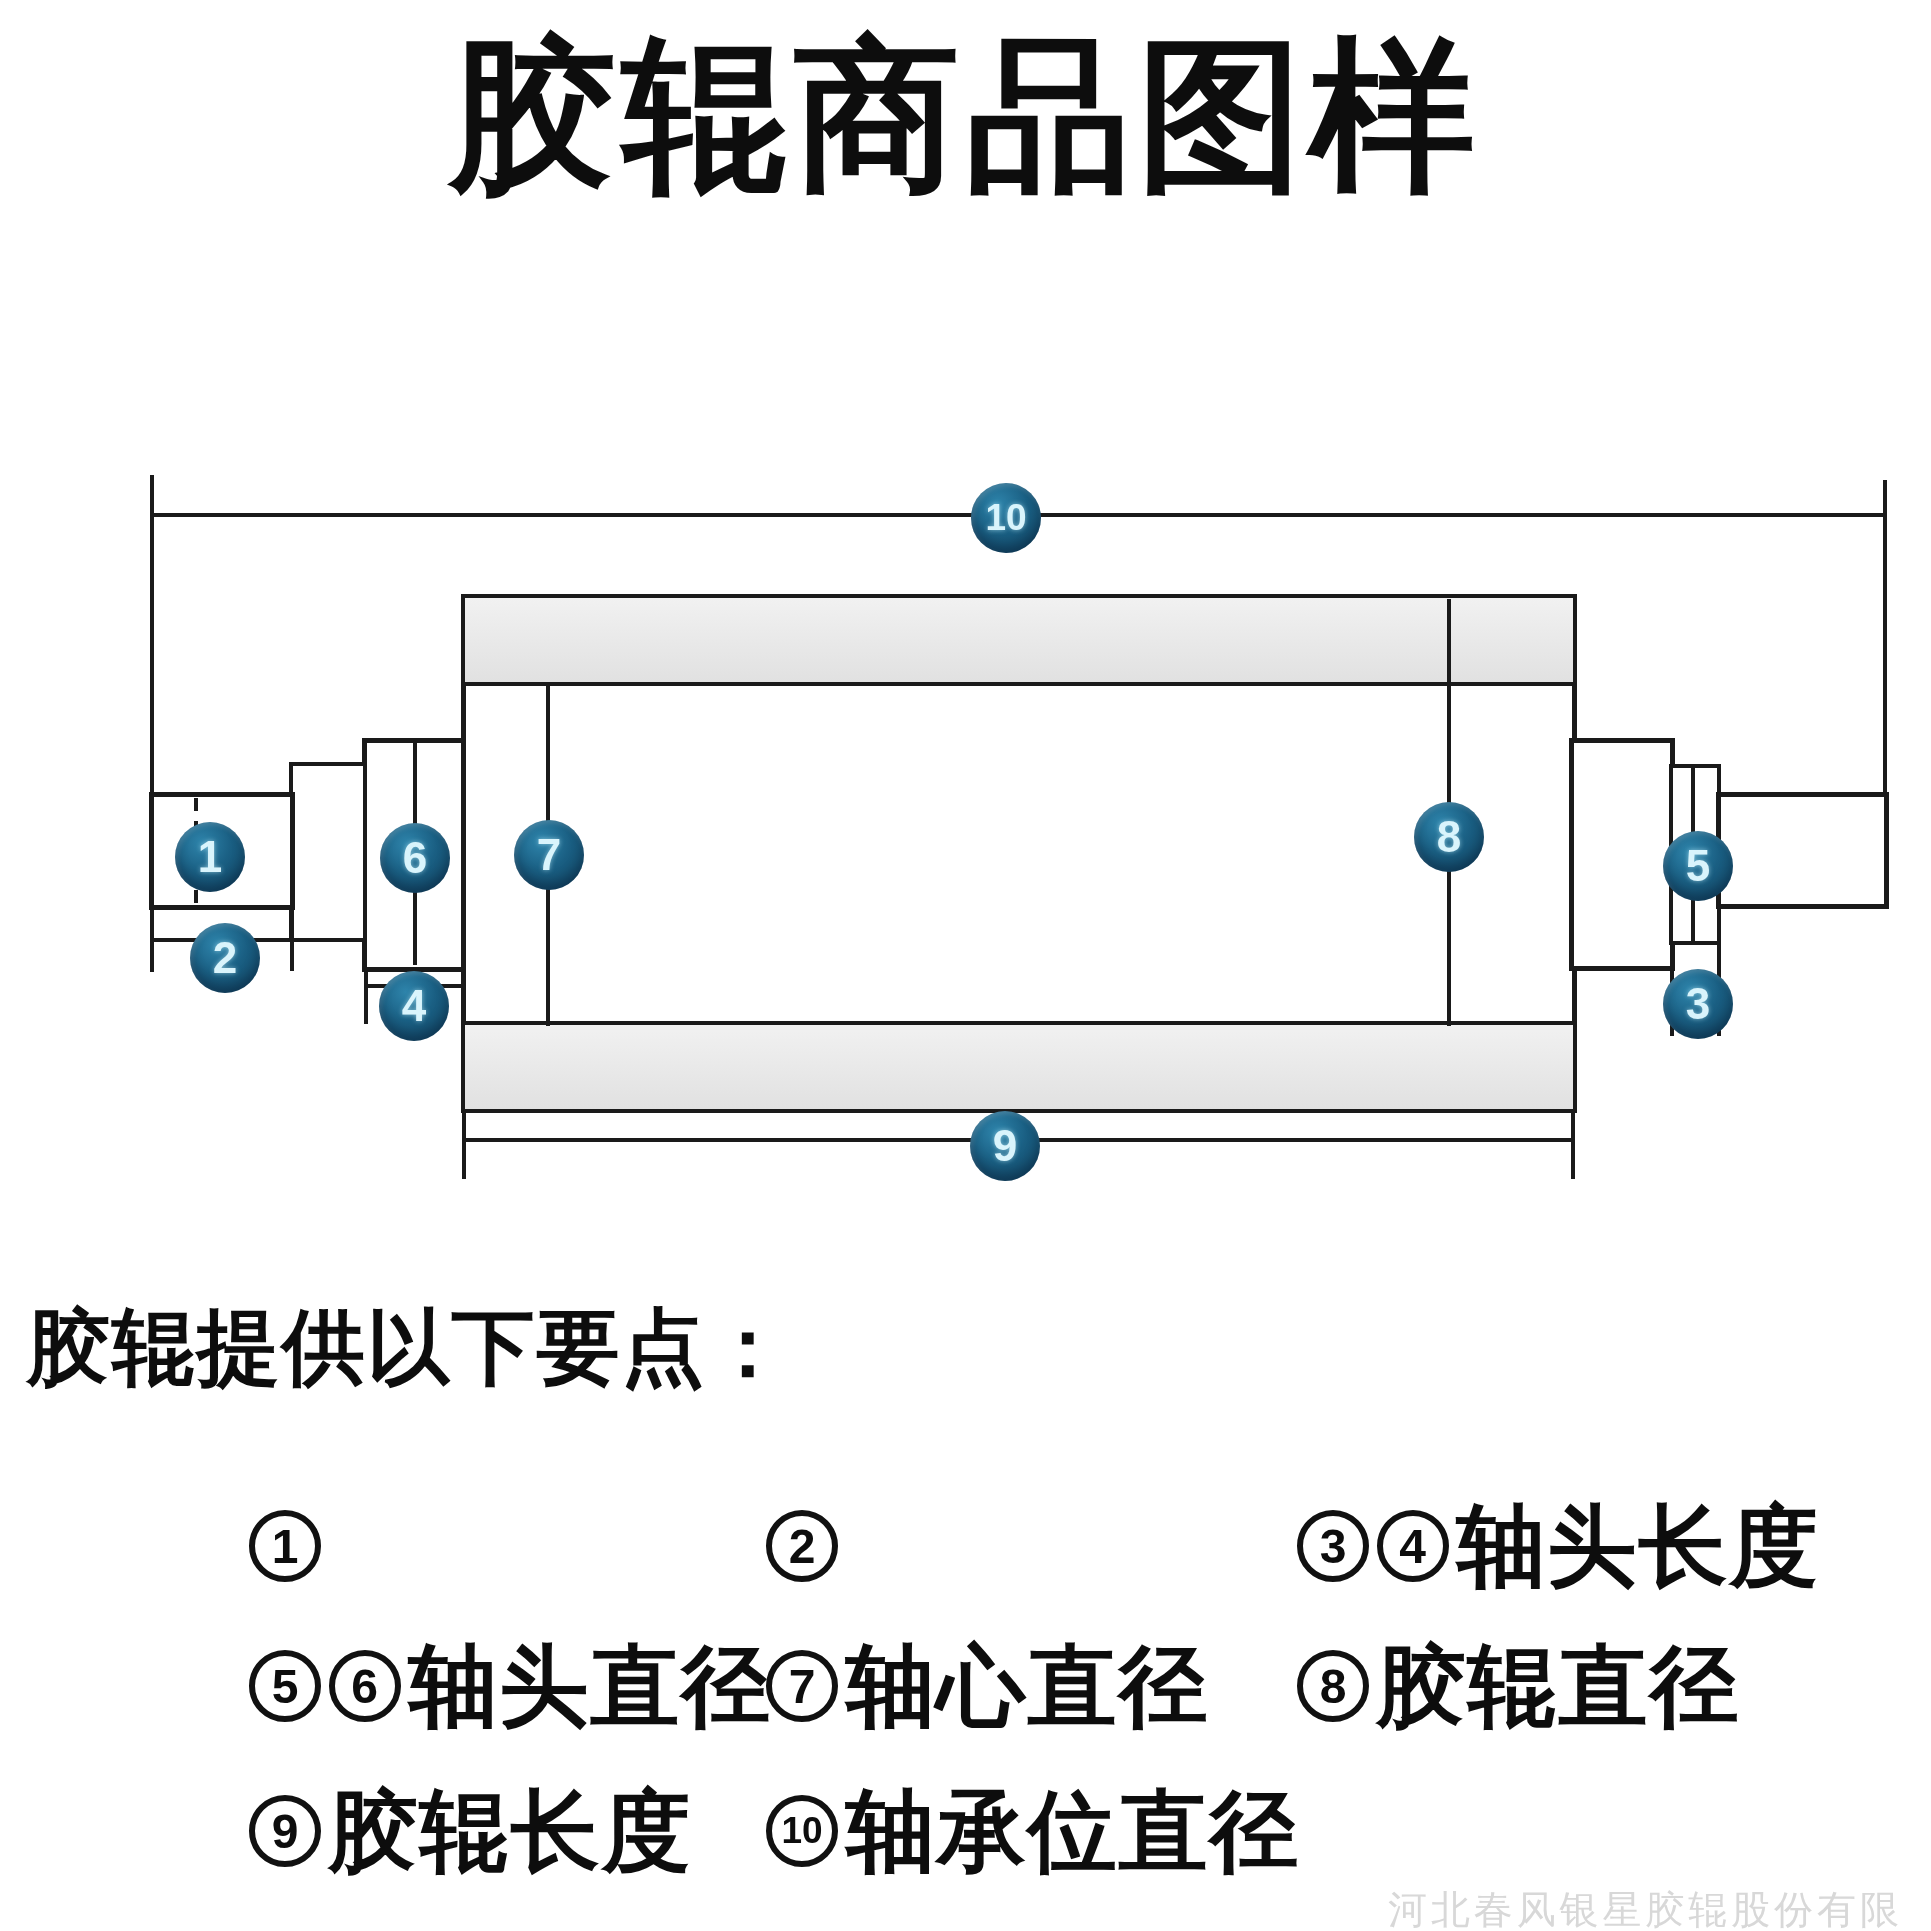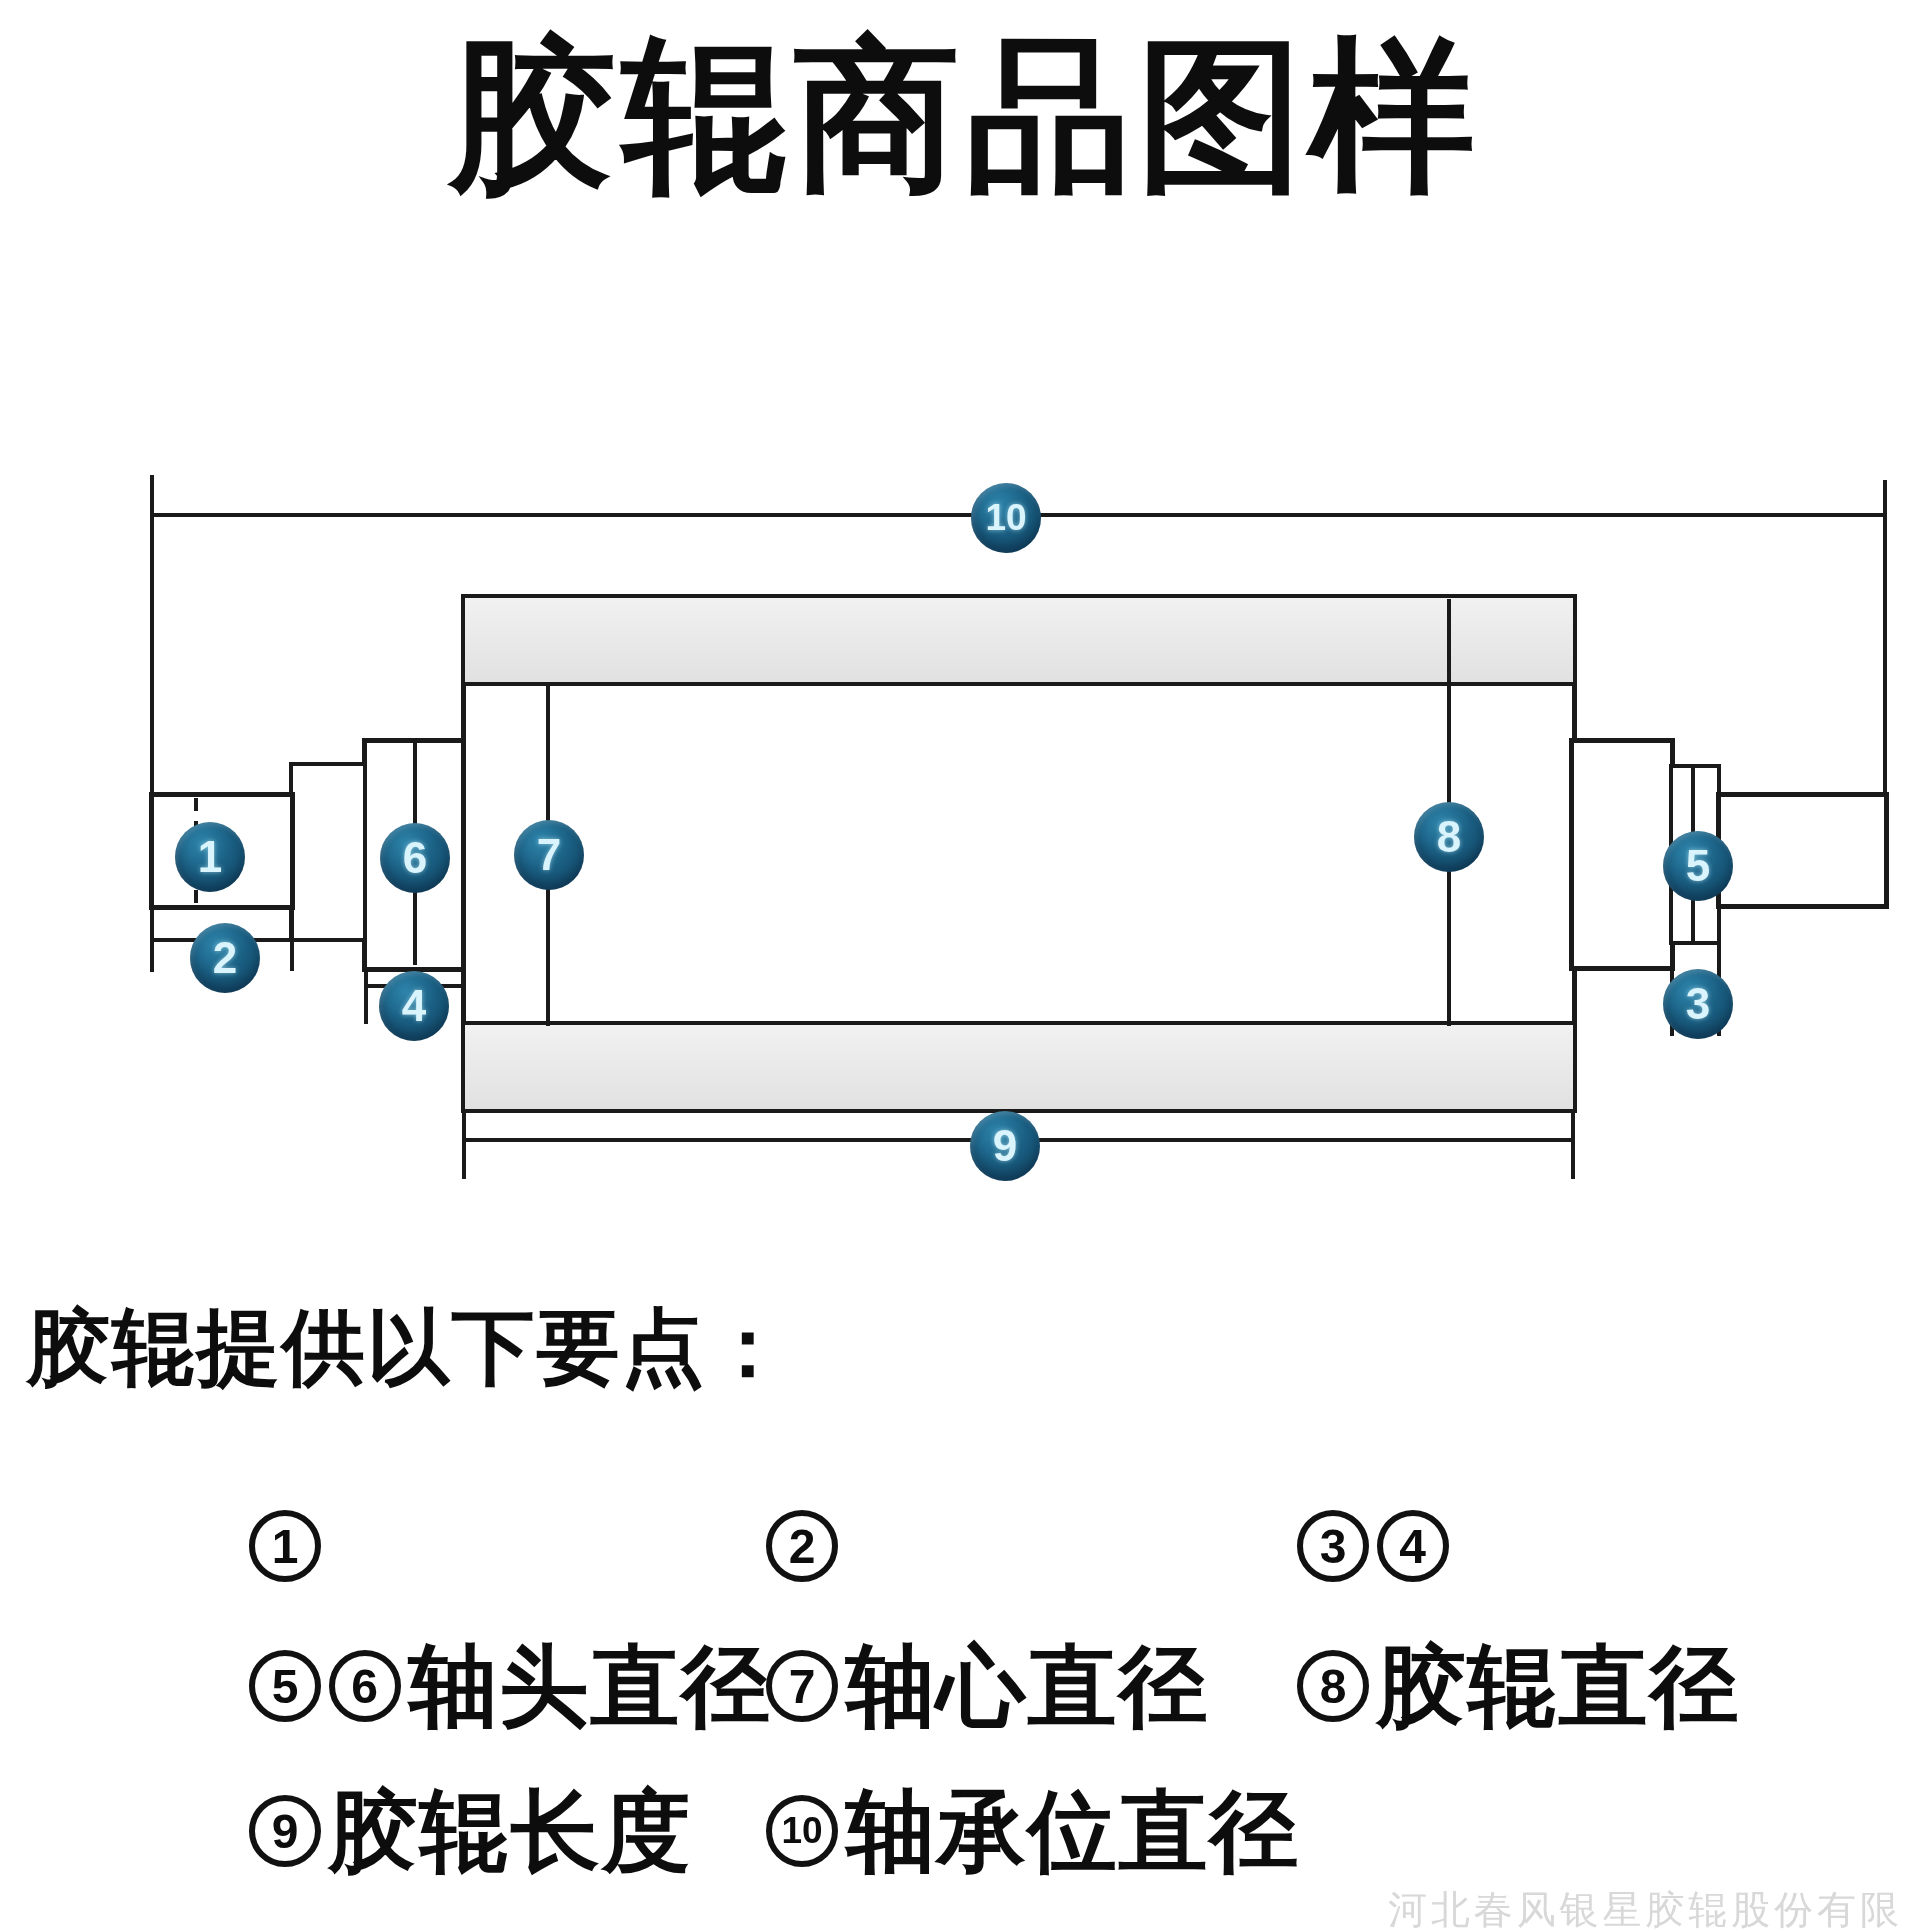--- a/index.html
+++ b/index.html
@@ -119,20 +119,21 @@
 
   <div class="legend-item" style="left:249px;top:1492px;">
     <span class="num-circle">1</span>
   </div>
   <div class="legend-item" style="left:766px;top:1492px;">
     <span class="num-circle">2</span>
   </div>
   <div class="legend-item" style="left:1297px;top:1492px;">
     <span class="num-circle">3</span>
     <span class="num-circle">4</span>
+    <span class="legend-label">轴头长度</span>
   </div>
 
   <div class="legend-item" style="left:249px;top:1632px;">
     <span class="num-circle">5</span>
     <span class="num-circle">6</span>
     <span class="legend-label">轴头直径</span>
   </div>
   <div class="legend-item" style="left:766px;top:1632px;">
     <span class="num-circle">7</span>
     <span class="legend-label">轴心直径</span>

